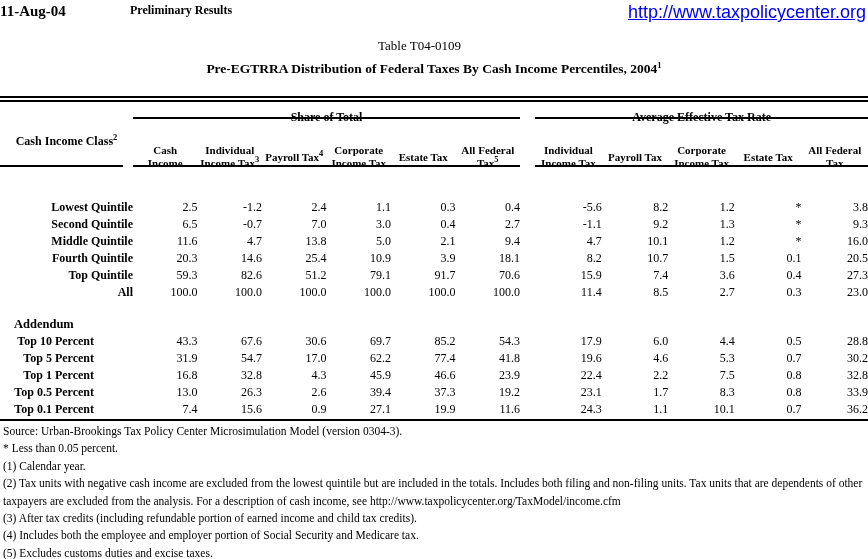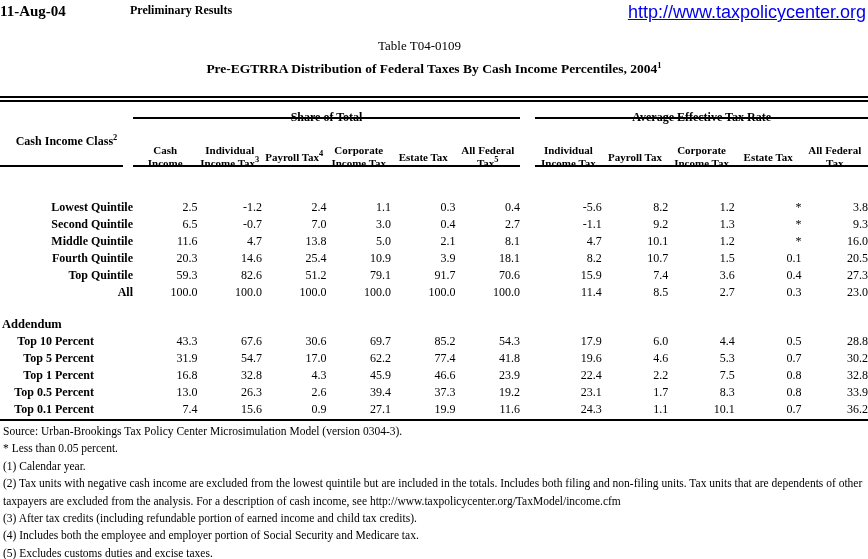--- a/index.html
+++ b/index.html
@@ -25,21 +25,21 @@
   tr.h1 th{height:32px;font-size:12px;font-weight:bold;text-align:center;vertical-align:middle;}
   th.rowhead{font-size:12px;font-weight:bold;text-align:center;vertical-align:middle;}
   tr.h2 th{height:48px;font-size:11px;line-height:13px;font-weight:bold;text-align:center;
            vertical-align:middle;padding:0 2px;}
   tbody td{height:17px;font-size:12px;line-height:17px;vertical-align:middle;white-space:nowrap;}
   td.num{text-align:right;}
   td.share{padding-right:28px;}
   td.aetr{padding-right:16px;}
   td.lbl{font-weight:bold;text-align:right;padding-right:48px;font-size:12px;}
   tr.add td.lbl{padding-right:39px;margin-left:16px;}
-  tr.addhead td{font-weight:bold;text-align:left;padding-left:2px;font-size:12.5px;}
+  tr.addhead td{font-weight:bold;text-align:left;padding-left:14px;font-size:12.5px;}
   tr.headspacer td{height:18px;}
   tr.midspacer td{height:15px;}
   
   .notes{position:absolute;top:423px;left:3px;width:862px;font-size:11.5px;line-height:17.4px;}
   .notes div{white-space:normal;}
 </style>
 </head>
 <body>
 
 <div class="page">
@@ -130,21 +130,21 @@
           <td class="num aetr">*</td>
           <td class="num aetr">9.3</td>
         </tr>
         <tr>
           <td class="lbl">Middle Quintile</td>
           <td class="num share">11.6</td>
           <td class="num share">4.7</td>
           <td class="num share">13.8</td>
           <td class="num share">5.0</td>
           <td class="num share">2.1</td>
-          <td class="num share">8.1</td>
+          <td class="num share">9.4</td>
           <td></td>
           <td class="num aetr">4.7</td>
           <td class="num aetr">10.1</td>
           <td class="num aetr">1.2</td>
           <td class="num aetr">*</td>
           <td class="num aetr">16.0</td>
         </tr>
         <tr>
           <td class="lbl">Fourth Quintile</td>
           <td class="num share">20.3</td>

